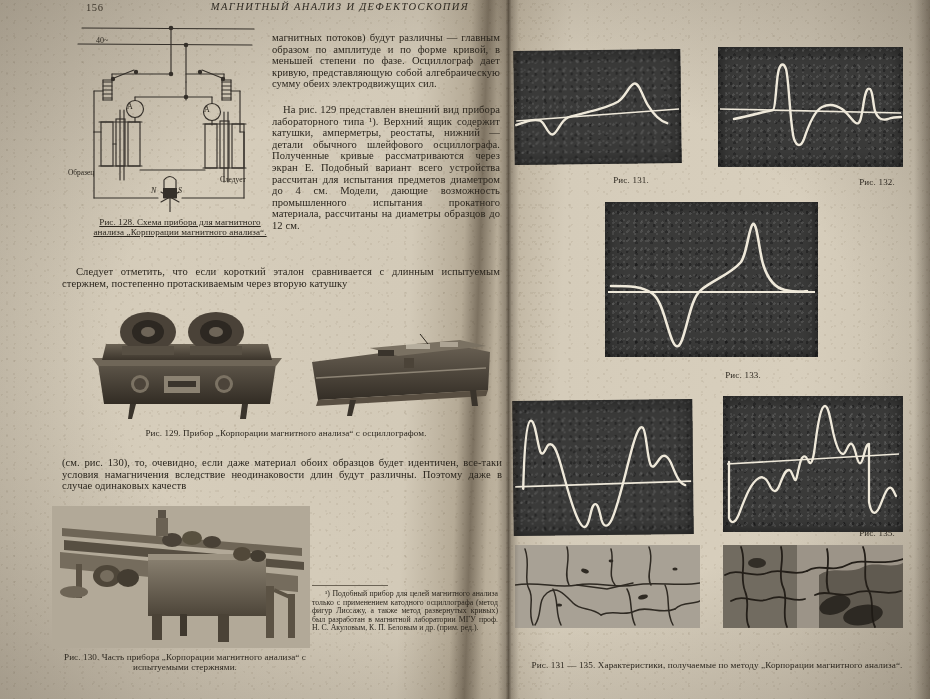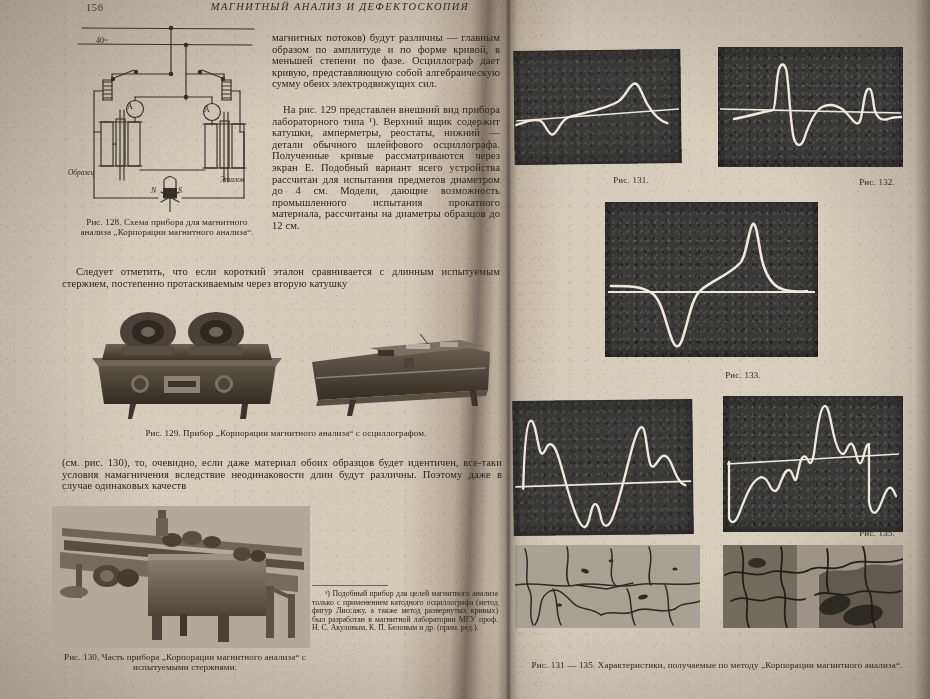--- a/index.html
+++ b/index.html
@@ -88,21 +88,21 @@
     box-shadow:inset 0 0 10px rgba(0,0,0,.35);
   }
   .machine{
     position:absolute;overflow:hidden;
   }
   .fig-label{
     position:absolute;font-size:9px;color:#2b261e;letter-spacing:.2px;
     text-align:right;
   }
   .diaglabel{
-    position:absolute;font-size:7.4px;color:#2b261e;font-style:italic;
+    position:absolute;font-size:7.4px;color:#2b261e;
     white-space:nowrap;
   }
   svg{display:block;}
 </style>
 </head>
 <body>
 
 <div class="scan">
 
   <div class="page page-left">
@@ -191,28 +191,28 @@
           <line x1="172" y1="110" x2="172" y2="176"></line>
 
           <path d="M92 158 q6 -7 12 0 v18 h-12 z"></path>
           <line x1="98" y1="176" x2="98" y2="190"></line>
           <path d="M89 170 l18 10 M89 180 l18 -10"></path>
         </g>
         <rect x="91" y="166" width="14" height="10" fill="#35302a"></rect>
       </svg>
       <div class="diaglabel" style="left:24px;top:14px;font-style:normal;font-size:8px;">40~</div>
       <div class="diaglabel" style="left:-4px;top:146px;">Образец</div>
-      <div class="diaglabel" style="left:148px;top:153px;">Эталон</div>
+      <div class="diaglabel" style="left:148px;top:153px;">Следует</div>
       <div class="diaglabel" style="left:79px;top:164px;font-style:italic;font-size:8px;">N</div>
       <div class="diaglabel" style="left:106px;top:164px;font-style:italic;font-size:8px;">S</div>
       <div class="diaglabel" style="left:55px;top:80px;font-style:normal;font-size:8px;">A</div>
       <div class="diaglabel" style="left:132px;top:83px;font-style:normal;font-size:8px;">A</div>
     </div>
 
-    <div class="cap" style="left:72px;top:217px;width:190px;">Рис. 128. Схема прибора для магнитного анализа „Корпорации магнитного анализа“.</div>
+    <div class="cap" style="left:85px;top:217px;width:190px;text-decoration:underline;">Рис. 128. Схема прибора для магнитного анализа „Корпорации магнитного анализа“.</div>
 
     <div class="txt just" style="left:272px;top:32px;width:228px;text-indent:0;">магнитных потоков) будут различны — главным образом по амплитуде и по форме кривой, в меньшей степени по фазе. Осциллограф дает кривую, представляющую собой алгебраическую сумму обеих электродвижущих сил.</div>
     <div class="txt just" style="left:272px;top:104px;width:228px;text-indent:11px;">На рис. 129 представлен внешний вид прибора лабораторного типа ¹). Верхний ящик содержит катушки, амперметры, реостаты, нижний — детали обычного шлейфового осциллографа. Полученные кривые рассматриваются через экран E. Подобный вариант всего устройства рассчитан для испытания предметов диаметром до 4 см. Модели, дающие возможность промышленного испытания прокатного материала, рассчитаны на диаметры образцов до 12 см.</div>
 
     <div class="txt just" style="left:62px;top:266px;width:438px;text-indent:14px;">Следует отметить, что если короткий эталон сравнивается с длинным испытуемым стержнем, постепенно протаскиваемым через вторую катушку</div>
 
     <div class="machine" style="left:92px;top:306px;width:190px;height:115px;">
       <svg width="190" height="115" viewBox="0 0 190 115">
         <defs>
           <linearGradient id="mg1" x1="0" y1="0" x2="0" y2="1">

